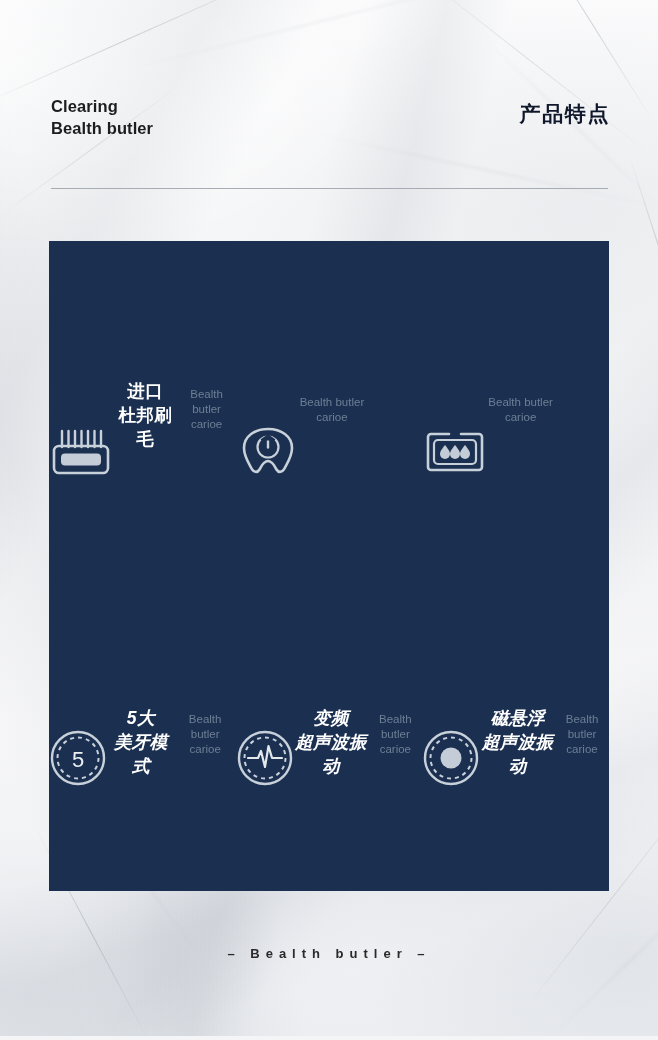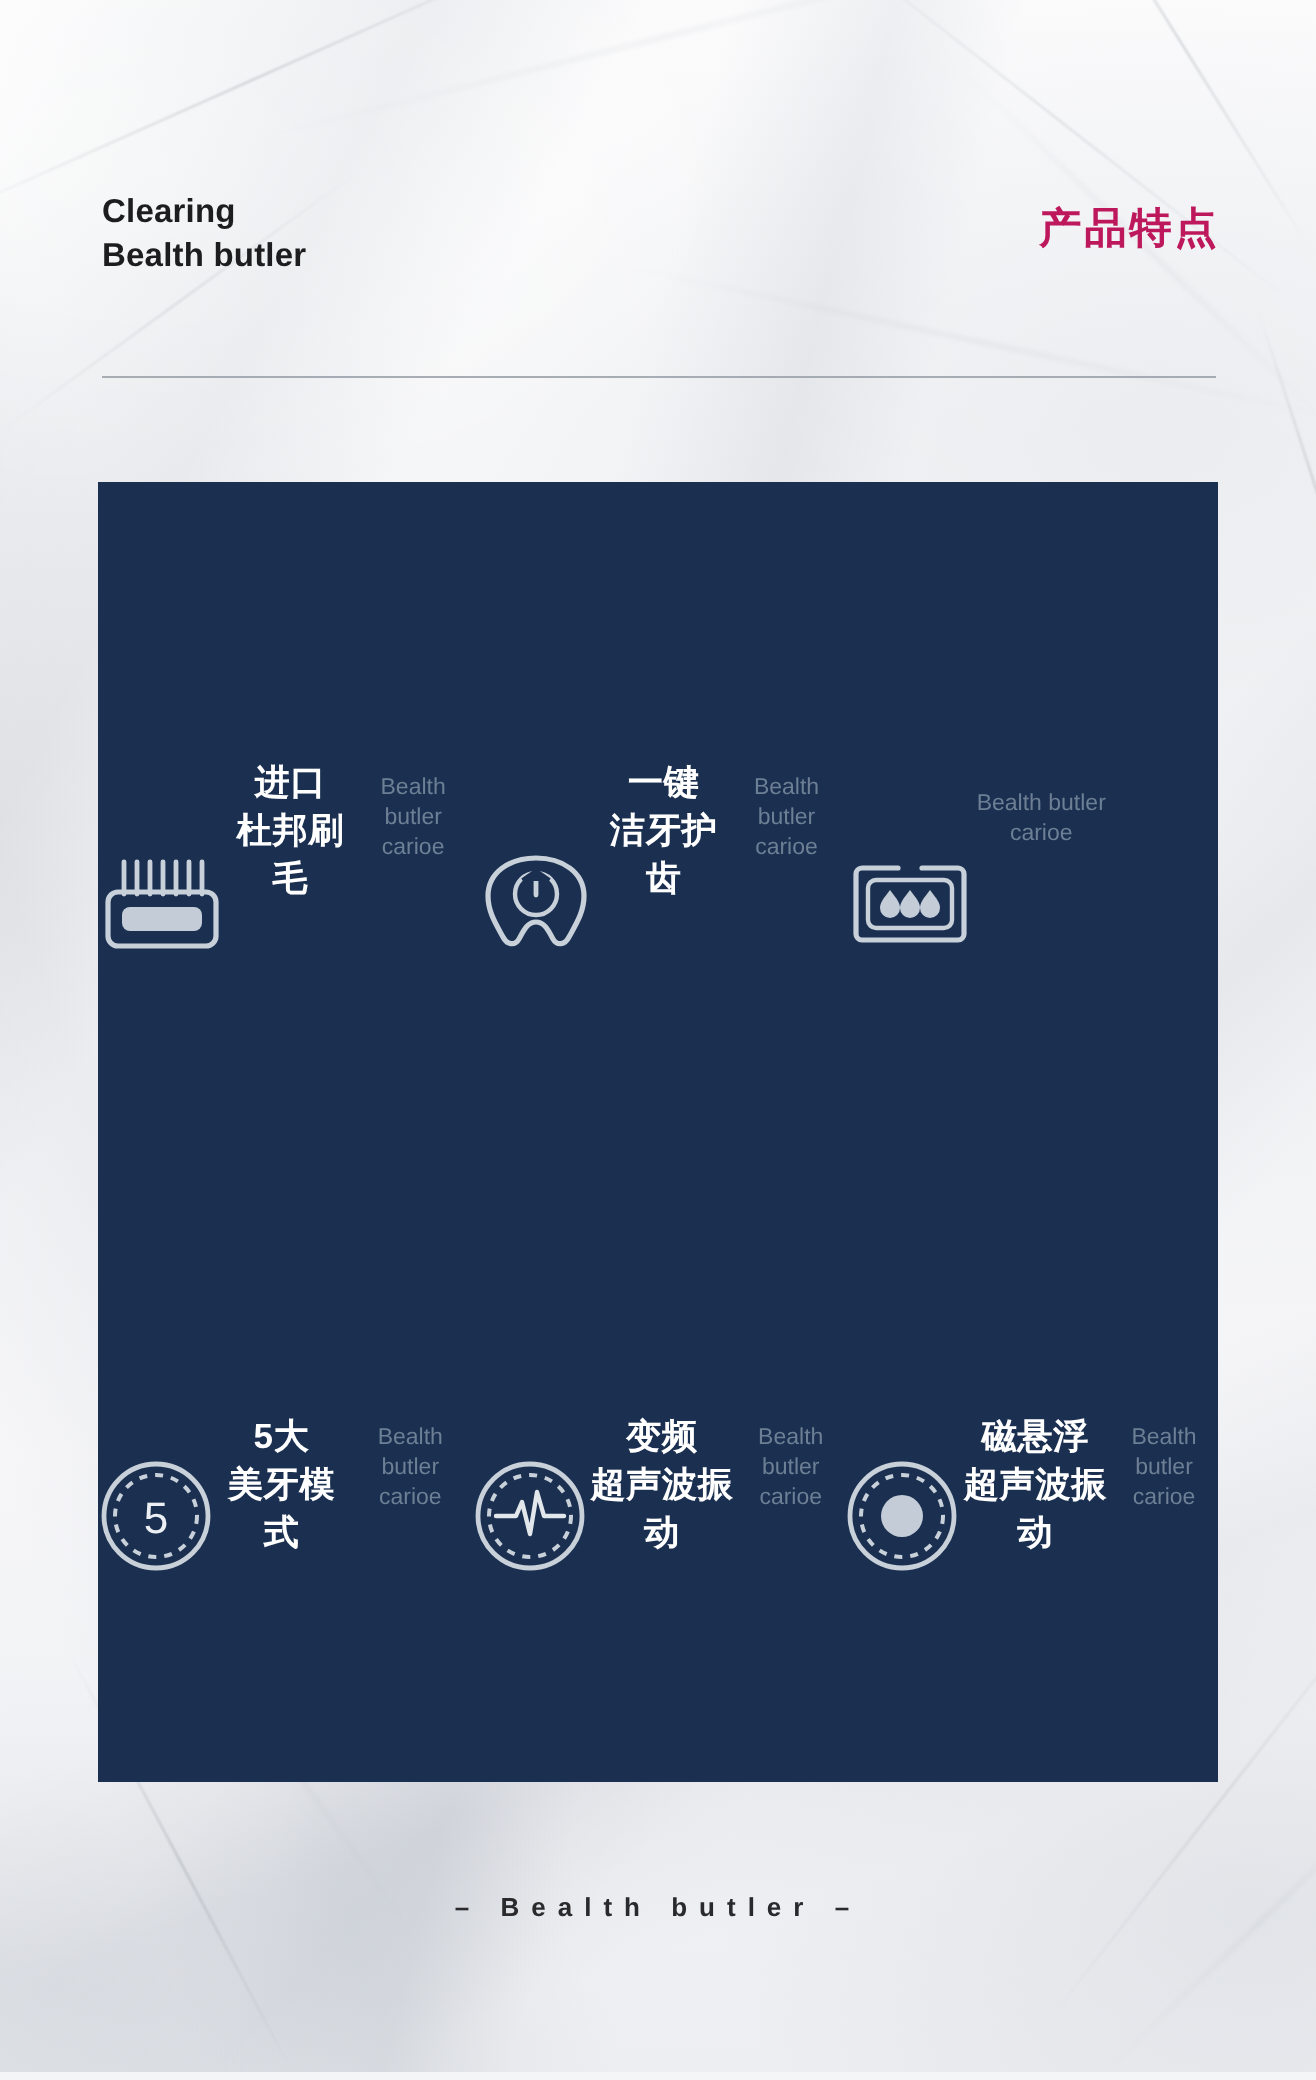--- a/index.html
+++ b/index.html
@@ -62,21 +62,21 @@
     left: 51px; top: 0;
     color: #1d1d1f;
     font-size: 16.5px;
     font-weight: 700;
     line-height: 21.5px;
     letter-spacing: .1px;
   }
   .section-title {
     position: absolute;
     right: 48px; top: 4px;
-    color: #be185d;
+    color: #0f172a;
     font-size: 21px;
     font-weight: 700;
     letter-spacing: 1.6px;
   }
   .rule {
     position: absolute;
     left: 51px;
     top: 188px;
     width: 557px;
     height: 1px;
@@ -119,21 +119,21 @@
 
   .title {
     margin-top: 22px;
     color: #ffffff;
     font-size: 17.5px;
     font-weight: 700;
     line-height: 24px;
     text-align: center;
     letter-spacing: .4px;
   }
-  .grid > .cell:nth-child(n+4) .title { margin-top: 26px; }
+  .grid > .cell:nth-child(n+4) .title { margin-top: 26px; font-style: italic; }
   .subtitle {
     margin-top: 12px;
     color: #6d7f95;
     font-size: 11.5px;
     line-height: 15px;
     text-align: center;
     font-weight: 400;
   }
 
   
@@ -214,24 +214,20 @@
         <div class="icon-wrap">
           <svg width="64" height="56" viewBox="0 0 64 56">
             <path d="M32 4 C19 4 8 11 8 23 C8 31 12 37 15.5 43.5 C17.5 47.5 21.5 48 23.5 44.5 C25.5 41 27.5 36 32 36 C36.5 36 38.5 41 40.5 44.5 C42.5 48 46.5 47.5 48.5 43.5 C52 37 56 31 56 23 C56 11 45 4 32 4 Z" fill="none" stroke="#c8d0da" stroke-width="2.6" stroke-linejoin="round"></path>
             <circle cx="32" cy="22" r="10.5" fill="none" stroke="#c8d0da" stroke-width="2.2"></circle>
             <path d="M25.6 16.2 A10.5 10.5 0 1 0 38.4 16.2" fill="none" stroke="#1b3050" stroke-width="0"></path>
             <path d="M26.3 16.6 A9.2 9.2 0 1 1 26.2 16.7" fill="none" stroke="none"></path>
             <line x1="32" y1="14.5" x2="32" y2="22.5" stroke="#c8d0da" stroke-width="2.4" stroke-linecap="round"></line>
             <path d="M25.5 15.5 L32 11 L38.5 15.5" fill="#1b3050" stroke="#1b3050" stroke-width="3"></path>
           </svg>
         </div>
-        <div class="title">
-          <div>一键</div>
-          <div>洁牙护齿</div>
-        </div>
         <div class="subtitle">
           <div>Bealth butler</div>
           <div>carioe</div>
         </div>
       </div>
 
       <div class="cell row1">
         <div class="icon-wrap">
           <svg width="66" height="48" viewBox="0 0 66 48">
             <path d="M27 5 H9 A3 3 0 0 0 6 8 V38 A3 3 0 0 0 9 41 H57 A3 3 0 0 0 60 38 V8 A3 3 0 0 0 57 5 H39" fill="none" stroke="#c8d0da" stroke-width="2.6" stroke-linecap="round"></path>

